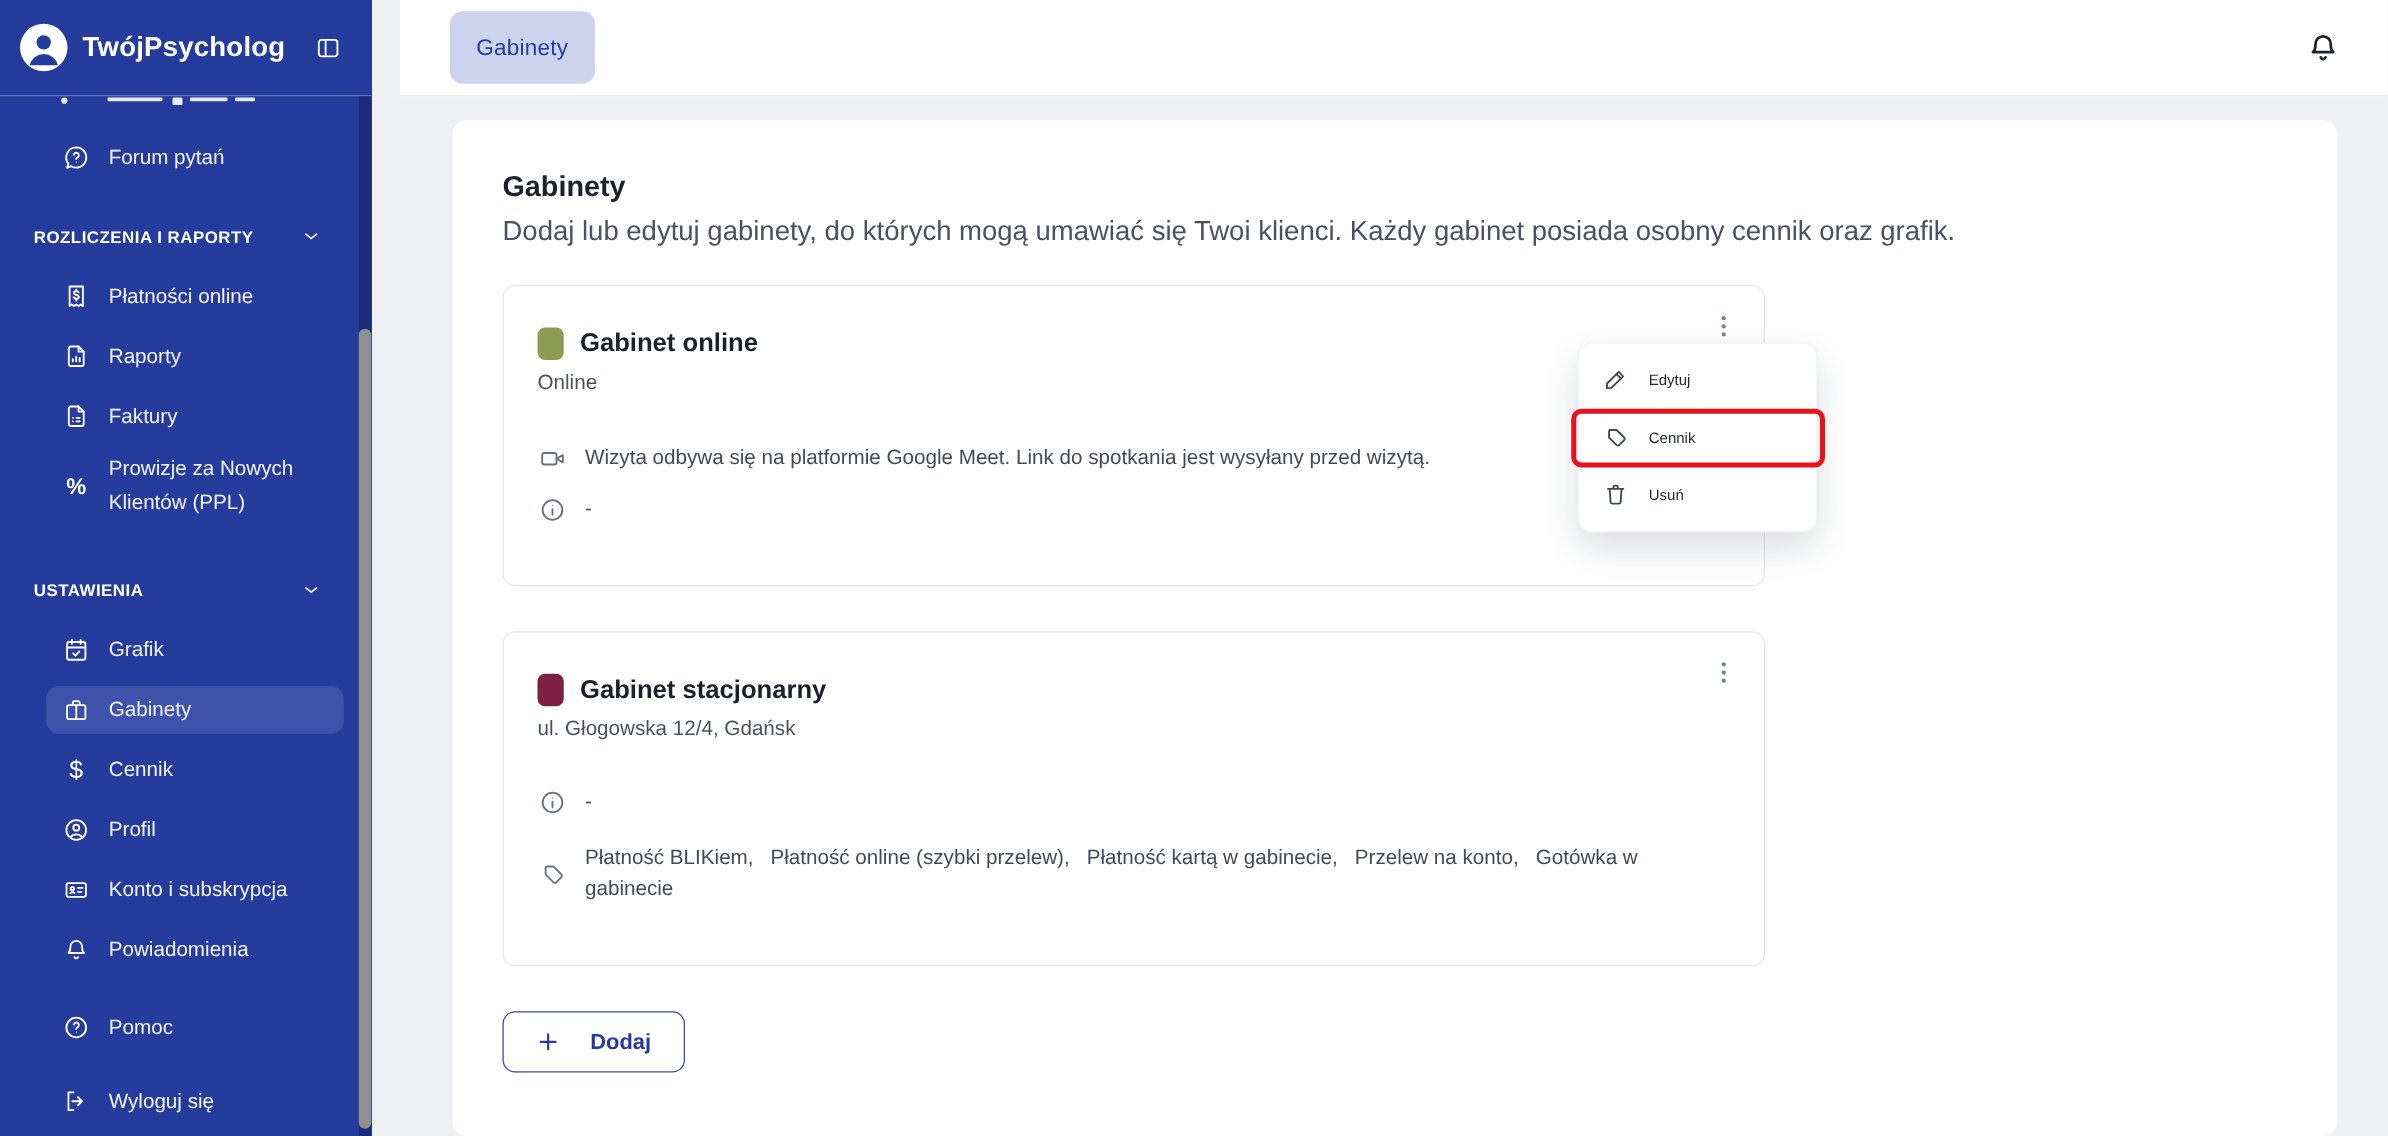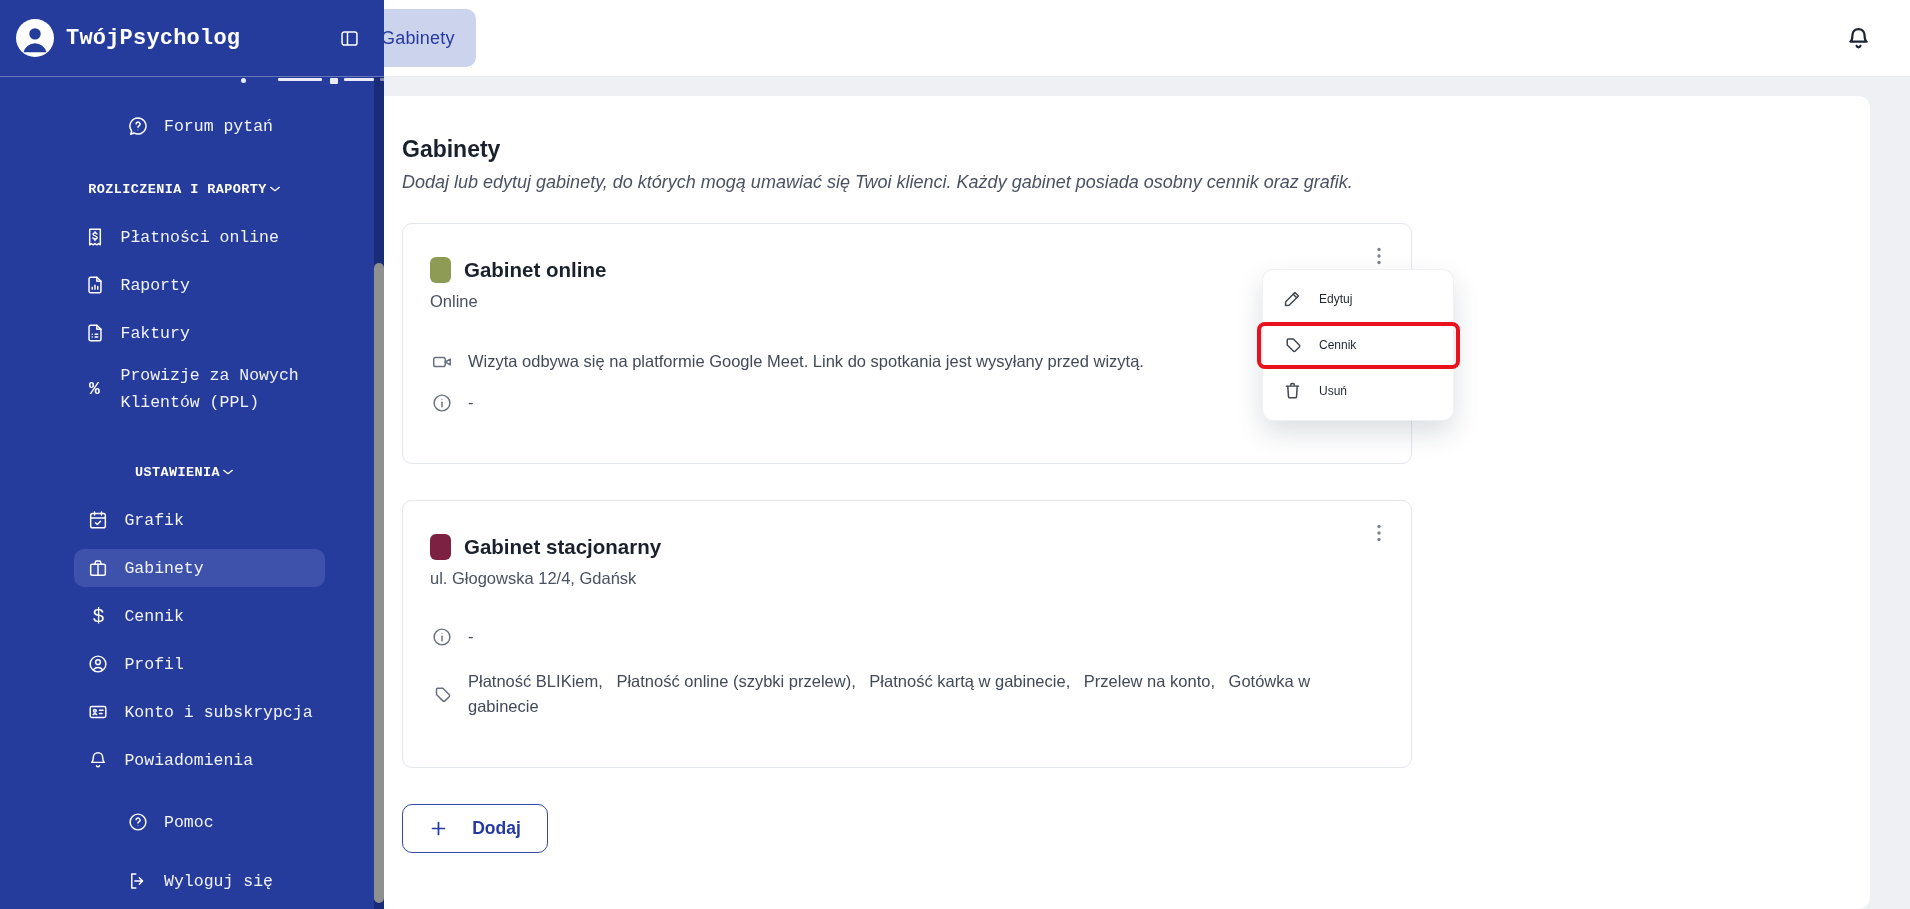--- a/index.html
+++ b/index.html
@@ -6,35 +6,35 @@
   html,body { margin:0; padding:0; }
   body {
     width:1910px; height:909px; overflow:hidden;
     font-family:"Liberation Sans", sans-serif;
     background:#eef0f3; color:#1a202c;
   }
   svg { display:block; }
 
   
   .sidebar {
-    position:fixed; left:0; top:0; width:384px; height:909px;
-    background:#263c9d; color:#fff; display:flex; flex-direction:column; z-index:10;font-family:Liberation Mono, monospace;
+    position:fixed; left:0; top:0; width:297px; height:909px;
+    background:#263c9d; color:#fff; display:flex; flex-direction:column; z-index:10;
   }
   .sidebar-header {
     flex:none; height:77px; display:flex; align-items:center;
     padding:0 22px 0 16px; border-bottom:1px solid rgba(255,255,255,.30);
   }
   .avatar {
     width:38px; height:38px; border-radius:50%; background:#fff;
     display:flex; align-items:center; justify-content:center; flex:none; overflow:hidden;
   }
   .logo-text { font-size:22px; font-weight:700; margin-left:12px; letter-spacing:.2px; white-space:nowrap; }
   .collapse-btn { margin-left:auto; background:none; border:none; padding:2px; cursor:pointer; }
 
-  .sidebar-body { flex:1; display:flex; flex-direction:column; position:relative; overflow:hidden; padding-top:0;align-items:center; }
+  .sidebar-body { flex:1; display:flex; flex-direction:column; position:relative; overflow:hidden; padding-top:0; }
 
   
   .clipped-item { position:relative; height:8px; flex:none; }
   .clipped-item i { position:absolute; top:1px; background:#e9ecf8; border-radius:1px; display:block; }
 
   .nav-item {
     flex:none; display:flex; align-items:center; height:38px;
     margin:10px 22px 0 37px; padding:0 12px; border-radius:10px;
     font-size:16.5px; font-weight:500; color:#f2f4ff; cursor:pointer; white-space:nowrap;
   }
@@ -77,21 +77,21 @@
   .bell-btn { margin-left:auto; background:none; border:none; padding:0; cursor:pointer; }
   .bell-btn svg { width:27px; height:29px; stroke:#1c2433; fill:none; stroke-width:2; stroke-linecap:round; stroke-linejoin:round; }
 
   
   .content { position:fixed; left:320px; top:77px; width:1590px; height:832px; overflow:hidden; }
   .panel {
     margin:19px 40px 0 42px; background:#fff; border-radius:12px;
     min-height:813px; padding:40px 40px 40px 40px;
   }
   .page-title { font-size:23px; font-weight:700; color:#1a202c; margin:0 0 9px 0; }
-  .page-desc { font-size:18px; color:#4a5160; margin:0 0 30px 0;font-style:italic; }
+  .page-desc { font-size:22px; color:#4a5160; margin:0 0 30px 0; }
 
   .card {
     position:relative; width:1010px; border:1px solid #e4e7ec; border-radius:10px;
     background:#fff; padding:33px 27px 48px 27px; margin-bottom:36px;
   }
   .card-title-row { display:flex; align-items:center; }
   .color-square { width:21px; height:26px; border-radius:6px; flex:none; }
   .card-title { font-size:20.5px; font-weight:700; color:#1a202c; margin-left:13px; }
   .card-subtitle { font-size:16.5px; color:#4a5160; margin-top:9px; }
 

